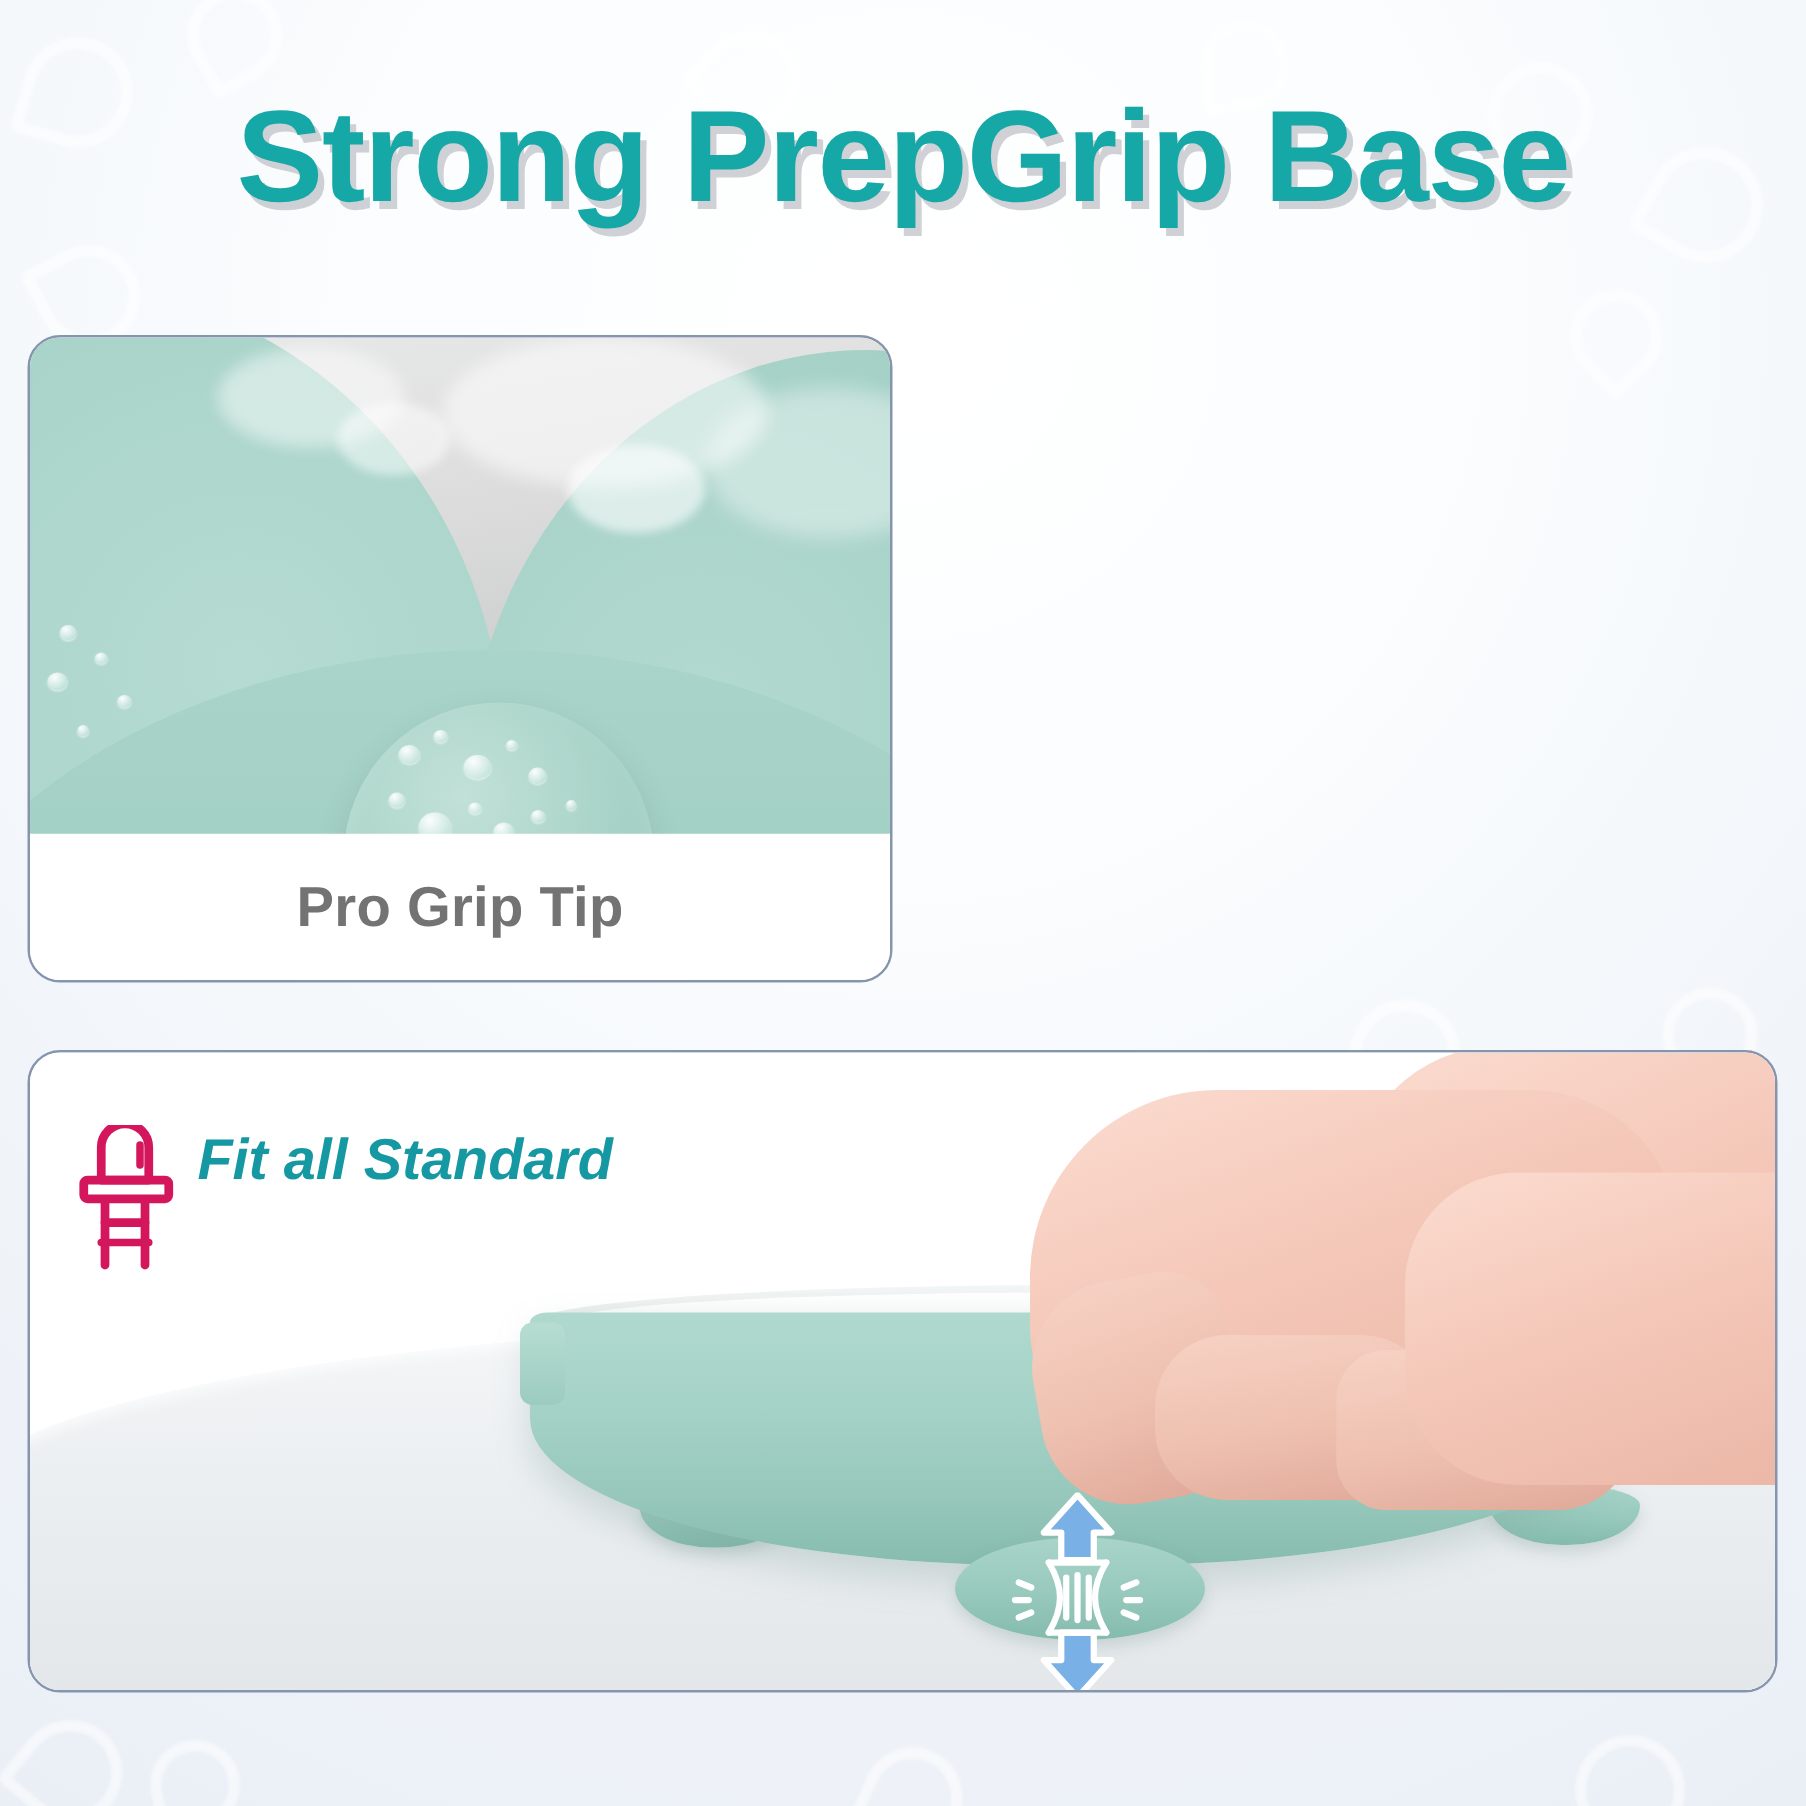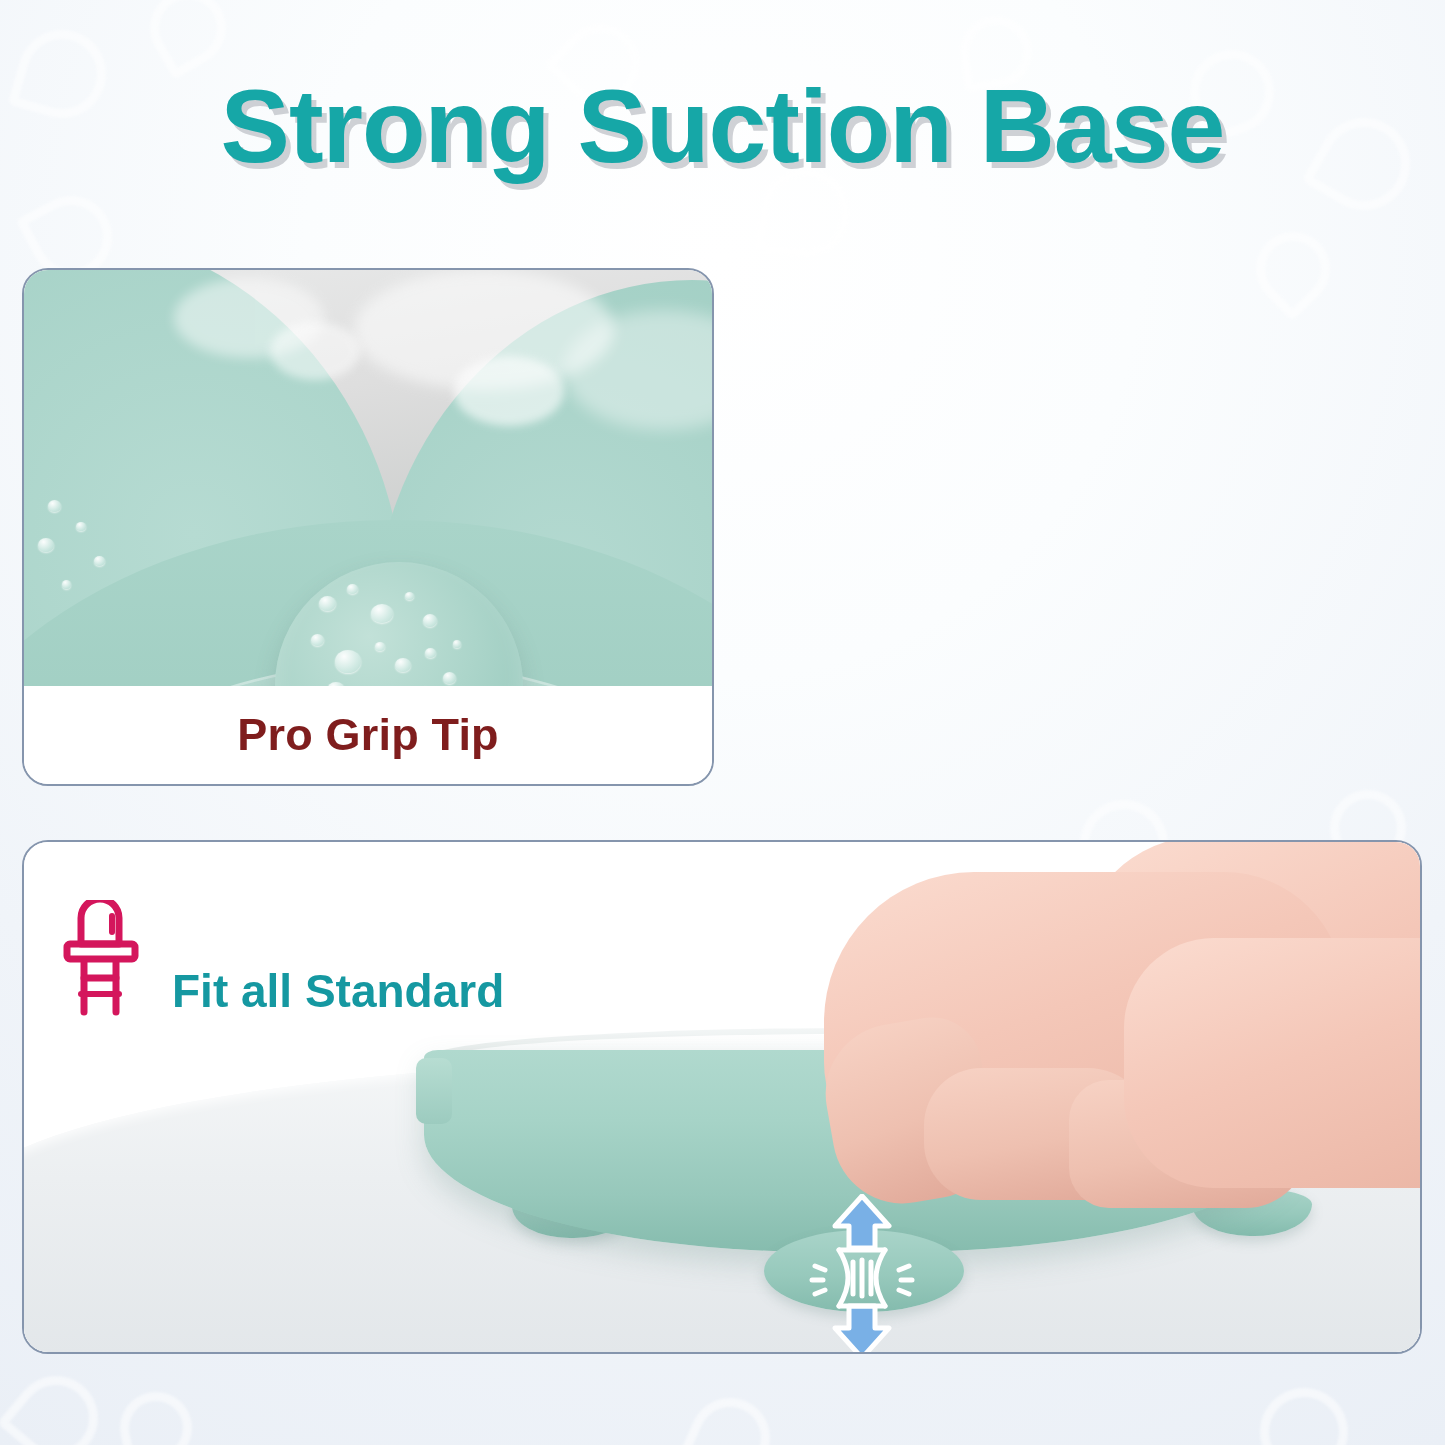--- a/index.html
+++ b/index.html
@@ -68,26 +68,26 @@
 
   .photo {
     position: absolute;
     left: 0; top: 0; right: 0;
     height: 420px;
     overflow: hidden;
   }
   .caption {
     position: absolute;
     left: 0; right: 0; bottom: 0;
-    height: 98px;
+    height: 117px;
     display: flex;
     align-items: center;
     justify-content: center;
     background: #ffffff;
-    color: #7f1d1d;
+    color: #737373;
     font-size: 45px;
     font-weight: 600;
     letter-spacing: .2px;
   }
 
   
   .p1 {
     position: absolute;
     inset: 0;
     background: linear-gradient(170deg, #e9eaea 0%, #dedede 32%, #cfd1d0 58%, #c9cbca 100%);
@@ -236,22 +236,23 @@
     left: 795px; top: 1192px;
     width: 130px; height: 166px;
   }
 
   
   .hc-block {
     position: absolute;
     left: 60px;
     top: 898px;
     display: flex;
-    align-items: flex-end;
-    gap: 32px;
+    align-items: flex-start;
+    gap: 18px;
+    font-style: italic;
   }
   .hc-text {
     color: #1598a1;
     font-size: 46px;
     font-weight: 700;
     line-height: 1.18;
     max-width: 420px;
   }
 </style>
 </head>
@@ -270,21 +271,21 @@
     <div class="swirl" style="left:30px;  top:196px;  width:64px;  height:64px;  transform:rotate(62deg);"></div>
     <div class="swirl" style="left:1080px;top:800px;  width:70px;  height:70px;  transform:rotate(12deg);"></div>
     <div class="swirl" style="left:1330px;top:790px;  width:58px;  height:58px;  transform:rotate(-26deg);"></div>
     <div class="swirl" style="left:14px;  top:1376px; width:66px;  height:66px;  transform:rotate(40deg);"></div>
     <div class="swirl" style="left:120px; top:1392px; width:54px;  height:54px;  transform:rotate(-12deg);"></div>
     <div class="swirl" style="left:690px; top:1398px; width:62px;  height:62px;  transform:rotate(24deg);"></div>
     <div class="swirl" style="left:1260px;top:1388px; width:70px;  height:70px;  transform:rotate(-36deg);"></div>
     <div class="swirl" style="left:960px;  top:16px;  width:54px;  height:54px;  transform:rotate(-8deg);"></div>
   </div>
 
-  <div class="title">Strong Suction Base</div>
+  <div class="title">Strong PrepGrip Base</div>
 
   <div class="panel panel-tl">
     <div class="photo">
       <div class="p1">
         <div class="p1-bowl-left"></div>
         <div class="p1-bowl-right"></div>
 
         <div class="foam" style="left:150px; top:8px;   width:150px;height:80px; opacity:.55; filter:blur(6px);"></div>
         <div class="foam" style="left:330px; top:0px;   width:260px;height:120px;opacity:.62; filter:blur(7px);"></div>
         <div class="foam" style="left:540px; top:40px;  width:200px;height:120px;opacity:.45; filter:blur(8px);"></div>

